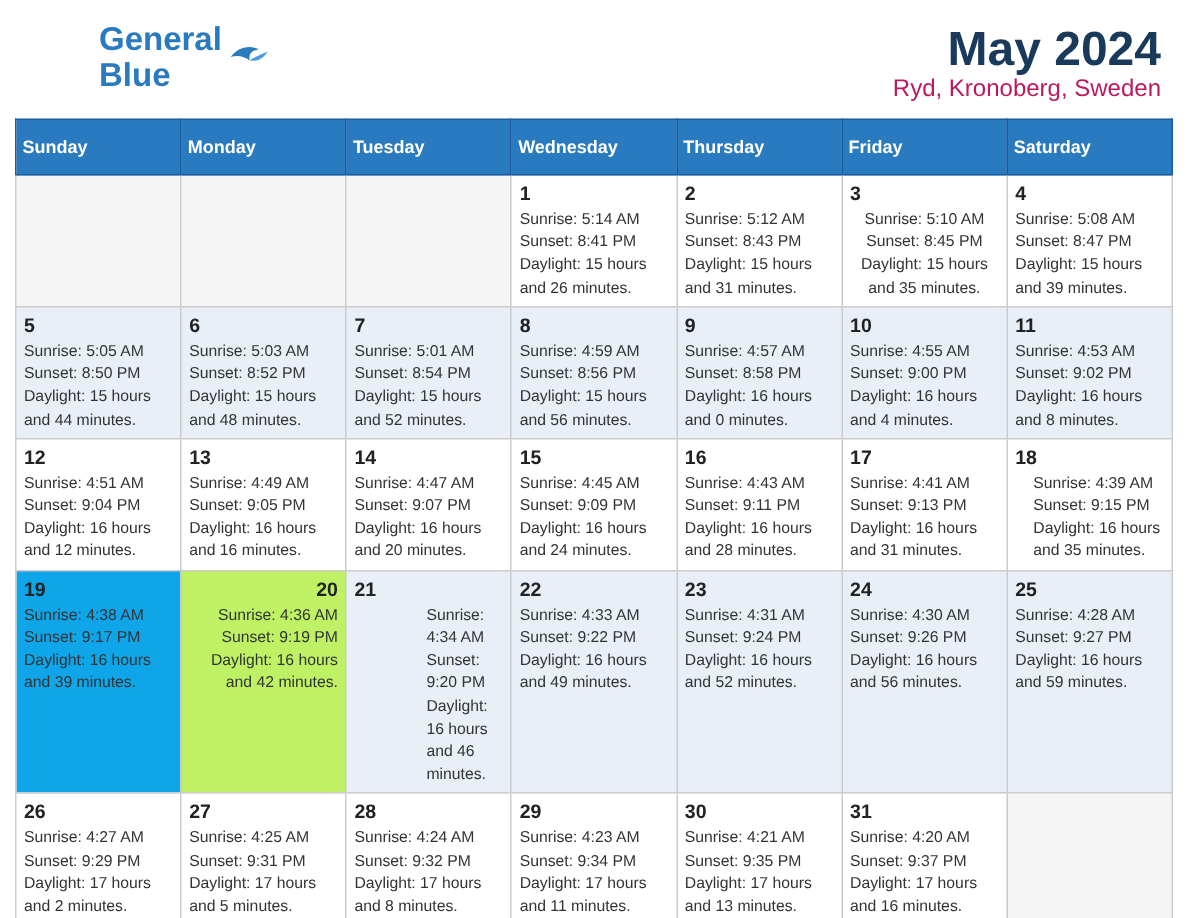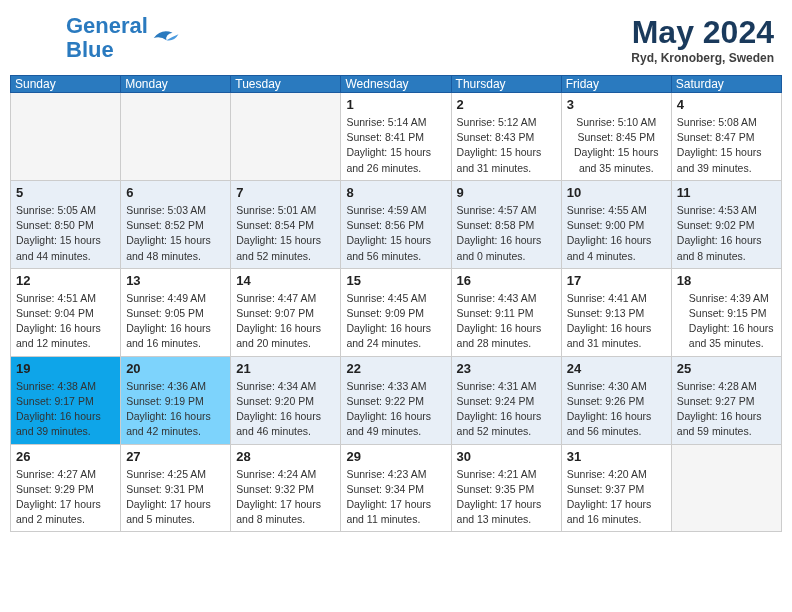--- a/index.html
+++ b/index.html
@@ -37,36 +37,35 @@
     }
     .title-area {
       text-align: right;
     }
     .main-title {
       font-size: 32px;
       font-weight: bold;
       color: #1a3a5c;
     }
     .subtitle {
-      font-size: 12px;
-      color: #404040;
-      font-weight: bold;
+      font-size: 16px;
+      color: #be185d;
     }
     .calendar {
       width: 100%;
       border-collapse: collapse;
       font-size: 11px;
     }
     .calendar th {
       background-color: #2a7abf;
       color: #fff;
-      padding: 1px 4px;
+      padding: 11px 4px;
       text-align: left;
       font-size: 12px;
-      font-weight: normal;
+      font-weight: bold;
       border: 1px solid #1a5a9f;
     }
     .calendar td {
       border: 1px solid #ccc;
       vertical-align: top;
       padding: 4px 5px;
       width: 110px;
       min-height: 80px;
       background: #fff;
     }
@@ -260,30 +259,30 @@
         </td>
       </tr>
       <tr style="background-color: rgb(232, 239, 247);">
         <td style="background-color: #0ea5e9;">
           <div class="day-num">19</div>
           <div class="day-detail" style="white-space: pre-line;">Sunrise: 4:38 AM
 Sunset: 9:17 PM
 Daylight: 16 hours
 and 39 minutes.</div>
         </td>
-        <td style="background-color: #7dd3fc;">
+        <td style="background-color: #bef264; text-align: right;">
           <div class="day-num">20</div>
           <div class="day-detail" style="white-space: pre-line;">Sunrise: 4:36 AM
 Sunset: 9:19 PM
 Daylight: 16 hours
 and 42 minutes.</div>
         </td>
         <td style="background-color: rgb(232, 239, 247);">
           <div class="day-num">21</div>
-          <div class="day-detail" style="white-space: pre-line;">Sunrise: 4:34 AM
+          <div class="day-detail" style="white-space: pre-line; margin-left: 48px;">Sunrise: 4:34 AM
 Sunset: 9:20 PM
 Daylight: 16 hours
 and 46 minutes.</div>
         </td>
         <td style="background-color: rgb(232, 239, 247);">
           <div class="day-num">22</div>
           <div class="day-detail" style="white-space: pre-line;">Sunrise: 4:33 AM
 Sunset: 9:22 PM
 Daylight: 16 hours
 and 49 minutes.</div>

